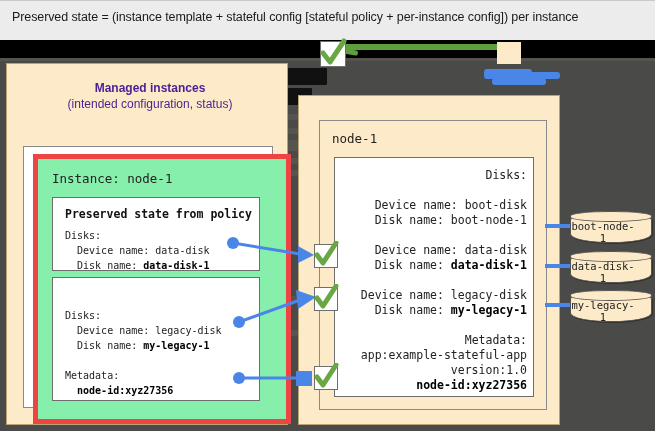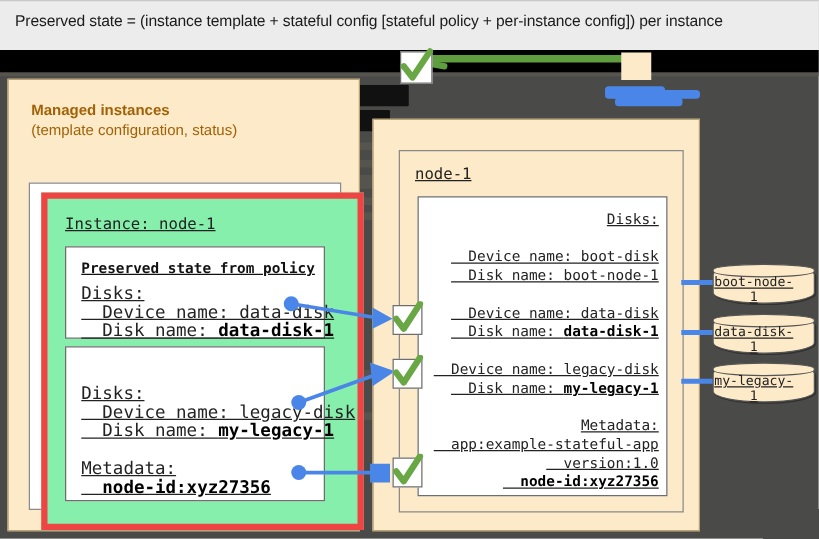--- a/index.html
+++ b/index.html
@@ -44,44 +44,44 @@
   
   .blue-scribble{position:absolute;background:#4a86e8;border-radius:3px;}
 
   
   .panel-left{
     position:absolute;left:6px;top:63px;width:280px;height:360px;
     background:#fdeac8;border:1px solid #b9a274;
   }
   .panel-left .ptitle{
     position:absolute;left:18px;top:16px;width:250px;
-    font-size:12px;color:#a16207;line-height:16px;
+    font-size:12px;color:#4c1d95;line-height:16px;text-align:center;
   }
   .panel-left .ptitle .b{font-weight:bold;}
 
   .outer-card{
     position:absolute;left:16px;top:82px;width:248px;height:260px;
     background:#ffffff;border:1px solid #8a8a8a;
   }
   .inner-card{
     position:absolute;left:26px;top:90px;width:248px;height:260px;
     background:#86efac;border:5px solid #ef4444;
   }
-  .mono{font-family:"DejaVu Sans Mono","Liberation Mono",monospace;text-decoration:underline;}
+  .mono{font-family:"DejaVu Sans Mono","Liberation Mono",monospace;}
   .inner-card .inst-title{
     position:absolute;left:14px;top:12px;font-size:12.5px;color:#222;
   }
   .subbox{
     position:absolute;background:#ffffff;border:1px solid #6e6e6e;
   }
   .subbox .h{
     position:absolute;left:12px;top:9px;font-size:11.5px;font-weight:bold;color:#111;white-space:nowrap;
   }
   .subbox .body{
-    position:absolute;left:12px;top:30px;font-size:14px;color:#222;line-height:15px;white-space:pre;
+    position:absolute;left:12px;top:30px;font-size:10px;color:#222;line-height:15px;white-space:pre;
   }
   .subbox .body b{font-weight:bold;color:#000;}
 
   
   .panel-right{
     position:absolute;left:298px;top:95px;width:260px;height:328px;
     background:#fdeac8;border:1px solid #b9a274;
   }
   .node-card{
     position:absolute;left:20px;top:24px;width:226px;height:288px;
@@ -161,21 +161,21 @@
 
   <div class="check" style="left:320px;top:41px;width:24px;height:24px;">
     <svg width="28" height="30" viewBox="0 0 28 30">
       <path d="M4 15 L11 24 L25 3" fill="none" stroke="#68a744" stroke-width="5" stroke-linecap="round" stroke-linejoin="round"></path>
     </svg>
   </div>
 
   <div class="panel-left">
     <div class="ptitle">
       <span class="b">Managed instances</span><br>
-      <span>(template configuration, status)</span><br>
+      <span>(intended configuration, status)</span><br>
     </div>
 
     <div class="outer-card"></div>
 
     <div class="inner-card">
       <div class="inst-title mono">Instance: node-1</div>
 
       <div class="subbox" style="left:14px;top:38px;width:206px;height:72px;">
         <div class="h mono">Preserved state from policy</div>
         <div class="body mono"><span>Disks:</span>

